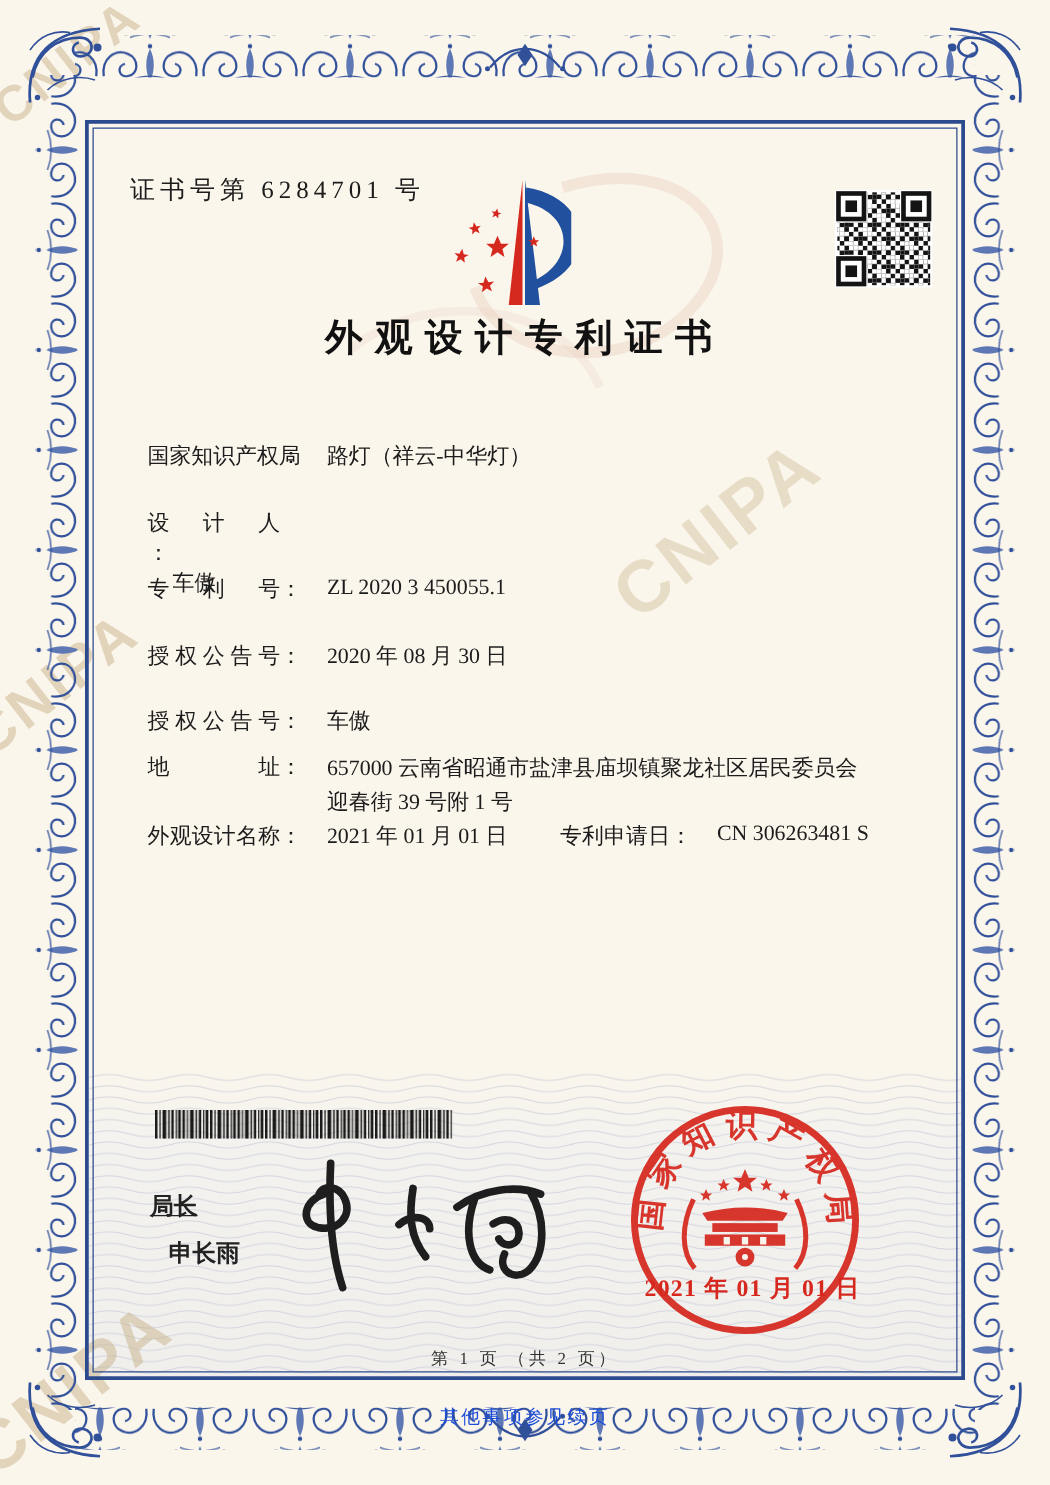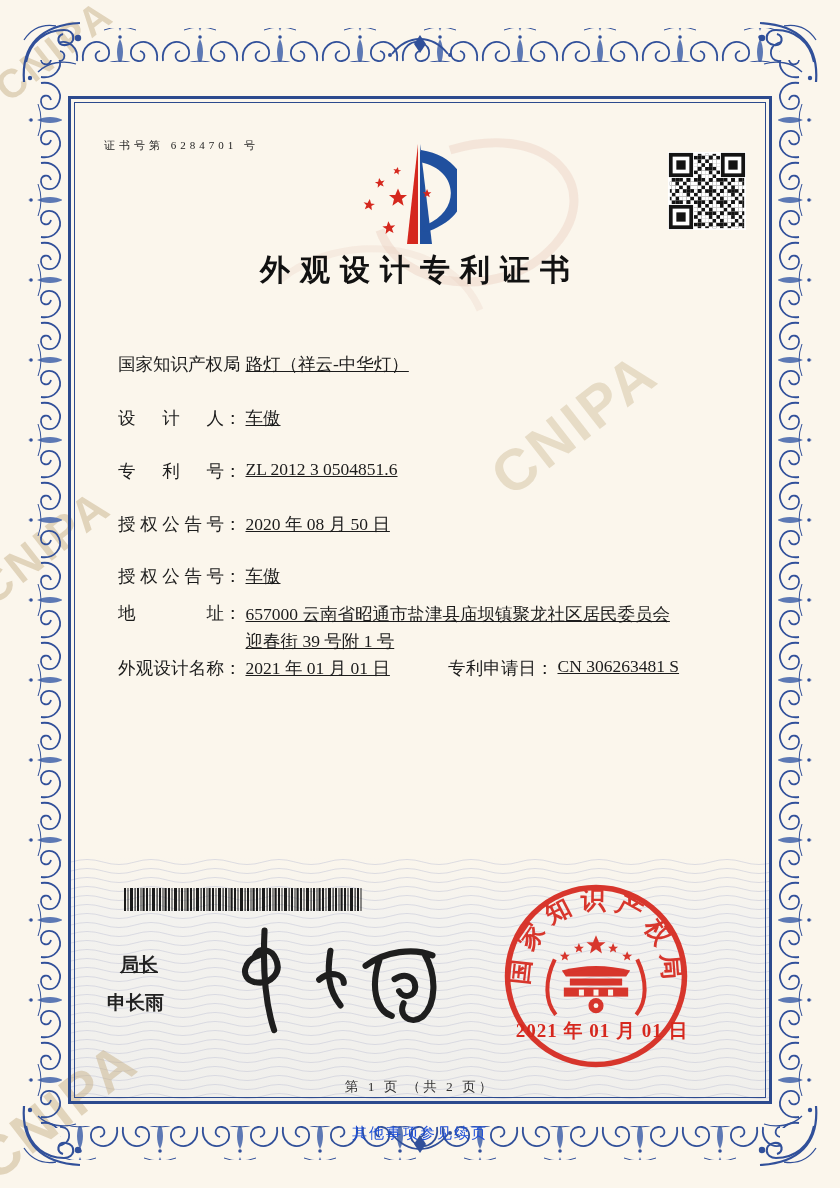--- a/index.html
+++ b/index.html
@@ -31,52 +31,52 @@
   
   .inner-frame{
     position:absolute; left:68px; top:96px; width:704px; height:1008px;
     border:3.5px solid #2c4a8e; z-index:2; box-sizing:border-box;
   }
   .inner-frame::after{
     content:""; position:absolute; inset:3px; border:1px solid #2c4a8e;
   }
 
   
-  .cert-no{position:absolute; left:104px; top:138px; font-size:11px; letter-spacing:4px; z-index:3;}
+  .cert-no{position:absolute; left:104px; top:138px; font-size:20px; letter-spacing:4px; z-index:3;}
   .qr{position:absolute; left:668px; top:152px; z-index:3;}
   .logo{position:absolute; left:333px; top:138px; z-index:3;}
   .doc-title{
     position:absolute; left:0; top:250px; width:100%; text-align:center;
     font-size:30px; font-weight:bold; letter-spacing:10px; z-index:3; color:#111;
   }
 
   
   .field-row{position:absolute; left:118px; display:flex; align-items:flex-start; font-size:17.5px; z-index:3;}
   .f-label{display:inline-block; width:106px; text-align:justify; text-align-last:justify; white-space:nowrap;}
   .f-colon{display:inline-block;}
-  .f-value{display:inline-block; margin-left:4px; white-space:nowrap;text-decoration:underline;}
-  .row-name{top:352px;} .row-designer{top:406px;} .row-patentno{top:459px;}
+  .f-value{display:inline-block; margin-left:20px; white-space:nowrap;}
+  .row-name{top:352px;} .row-designer{top:406px;flex-direction:column;} .row-patentno{top:459px;}
   .row-filing{top:512px;} .row-patentee{top:564px;} .row-address{top:601px;justify-content:space-between;}
   .row-grant{top:656px;}
   .addr-value{white-space:normal; width:430px; line-height:27px;}
   .grant-right{position:absolute; left:448px; top:656px; display:flex; font-size:17.5px; z-index:3;}
   .grant-right .f-label{width:88px;}
 
   
   .body-text{
     position:absolute; left:118px; top:694px; width:610px; z-index:3;
     font-size:17.5px; line-height:26.5px; text-align:justify; color:#222;
   }
   .body-text p{margin:0; text-indent:2em;}
 
   
   .barcode{position:absolute; left:124px; top:888px; z-index:3;}
   .signer-title{position:absolute; left:120px; top:952px; font-size:19px; font-weight:600;
     font-family:"Liberation Sans","DejaVu Sans",sans-serif; z-index:3; color:#222;text-decoration:underline;}
-  .signer-name{position:absolute; left:107px; top:990px; font-size:19px; font-weight:600;
+  .signer-name{position:absolute; left:135px; top:990px; font-size:19px; font-weight:600;
     font-family:"Liberation Sans","DejaVu Sans",sans-serif; z-index:3; color:#222;}
   .signature{position:absolute; left:220px; top:922px; z-index:3; transform:rotate(-2deg);}
   .seal{position:absolute; left:503px; top:883px; z-index:3; opacity:.93;}
   .seal-date{
     position:absolute; left:512px; top:1018px; width:180px; text-align:center;
     font-size:19px; font-weight:bold; color:#d6281e; z-index:4; letter-spacing:1px;
   }
 
   .footer-page{position:absolute; left:0; top:1078px; width:100%; text-align:center;
     font-size:13.5px; letter-spacing:3px; z-index:3; color:#333;}
@@ -220,26 +220,26 @@
     <span class="f-value">路灯（祥云-中华灯）</span>
   </div>
   <div class="field-row row-designer">
     <span class="f-label">设计人</span>
       <span class="f-colon">：</span>
     <span class="f-value">车傲</span>
   </div>
   <div class="field-row row-patentno">
     <span class="f-label">专利号</span>
       <span class="f-colon">：</span>
-    <span class="f-value">ZL 2012 3 0504851.6</span>
+    <span class="f-value">ZL 2020 3 450055.1</span>
   </div>
   <div class="field-row row-filing">
     <span class="f-label">授权公告号</span>
       <span class="f-colon">：</span>
-    <span class="f-value">2020 年 08 月 50 日</span>
+    <span class="f-value">2020 年 08 月 30 日</span>
   </div>
   <div class="field-row row-patentee">
     <span class="f-label">授权公告号</span>
       <span class="f-colon">：</span>
     <span class="f-value">车傲</span>
   </div>
   <div class="field-row row-address">
     <span class="f-label">地址</span>
       <span class="f-colon">：</span>
     <span class="f-value addr-value">657000 云南省昭通市盐津县庙坝镇聚龙社区居民委员会迎春街 39 号附 1 号</span>

